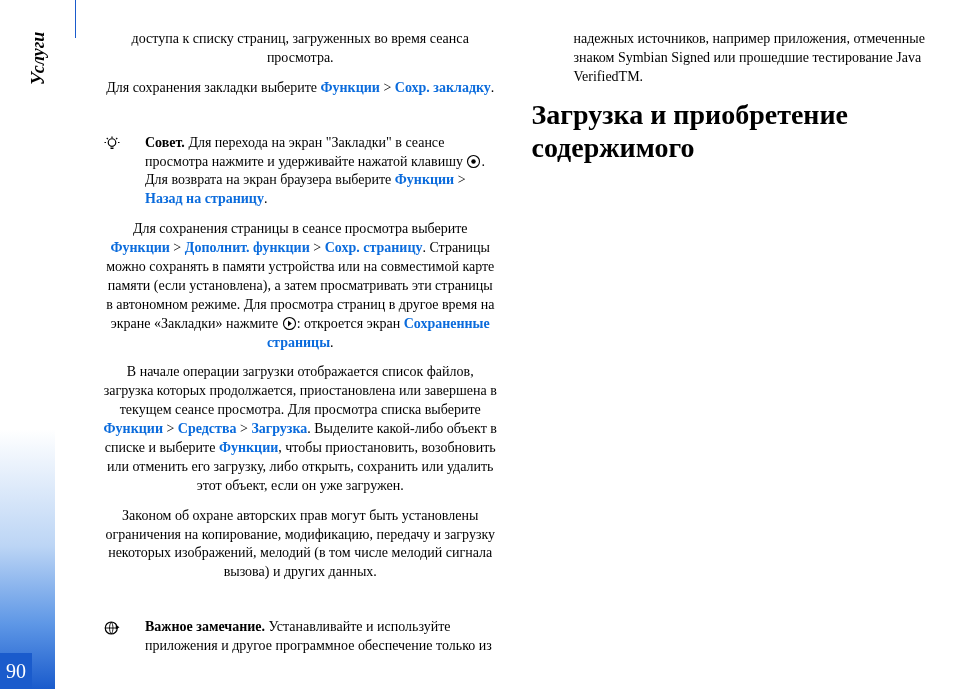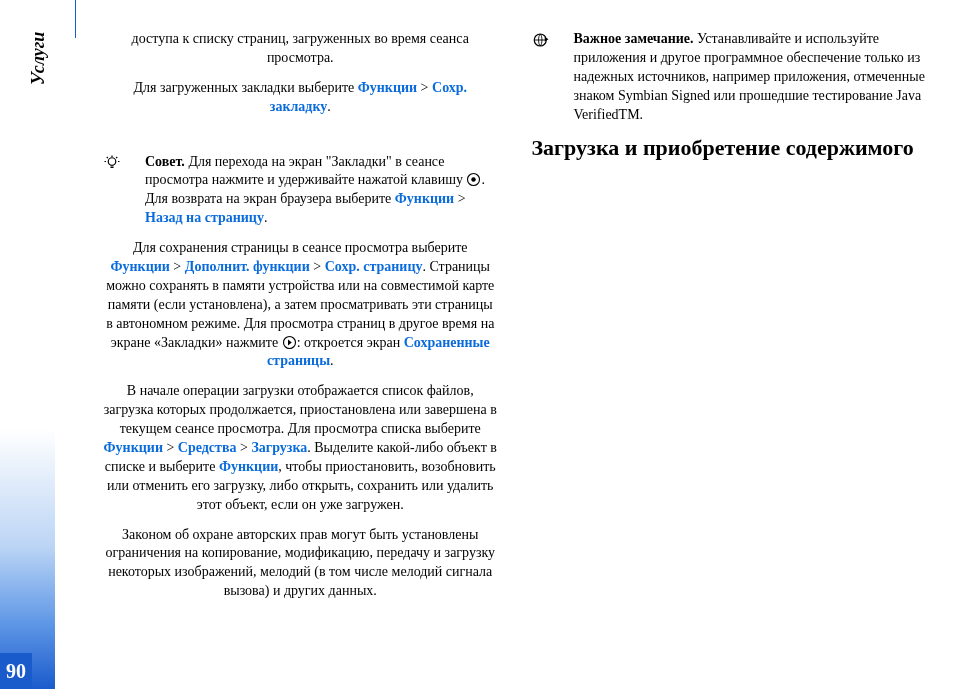--- a/index.html
+++ b/index.html
@@ -54,21 +54,21 @@
     white-space: nowrap;
   }
   .page-number {
     position: absolute;
     left: 0;
     bottom: 0;
     width: 32px;
     height: 36px;
     background: #1a5bcc;
     color: #fff;
-    font-weight: bold;
+    font-weight: normal;
     font-size: 20px;
     display: flex;
     align-items: center;
     justify-content: center;
   }
   .content {
     flex: 1;
     padding: 30px 28px 30px 28px;
     column-count: 2;
     column-gap: 34px;
@@ -94,21 +94,21 @@
     height: 18px;
   }
   .tip-label, .note-label { font-weight: bold; }
   .inline-icon {
     display: inline-block;
     width: 15px;
     height: 15px;
     vertical-align: -3px;
   }
   h2 {
-    font-size: 22px;
+    font-size: 28px;
     font-weight: bold;
     margin-top: 10px;
     margin-bottom: 10px;
     line-height: 1.2;
     break-after: avoid;
   }
   .gt { color: #000; font-weight: normal; }
 </style>
 </head>
 <body>
@@ -121,21 +121,21 @@
     <div class="sidebar-label">Услуги</div>
     <div class="page-number">90</div>
   </div>
 
   <div class="content">
 
     <p>доступа к списку страниц, загруженных во время сеанса просмотра.</p>
 
 
     <p>
-      <span>Для загруженных закладки выберите </span><span class="blue">Функции</span><span class="gt"> &gt; </span><span class="blue">Сохр. закладку</span>.
+      <span>Для сохранения закладки выберите </span><span class="blue">Функции</span><span class="gt"> &gt; </span><span class="blue">Сохр. закладку</span>.
     </p>
 
     <div class="tip-block">
       <svg class="tip-icon" viewBox="0 0 24 24">
           <g fill="none" stroke="#000" stroke-width="1.6">
             <circle cx="12" cy="10" r="5"></circle>
             <path d="M10 16h4M10 18h4"></path>
             <path d="M12 2v2M4 10H2M22 10h-2M5 4l1.5 1.5M19 4l-1.5 1.5"></path>
           </g>
         </svg>

